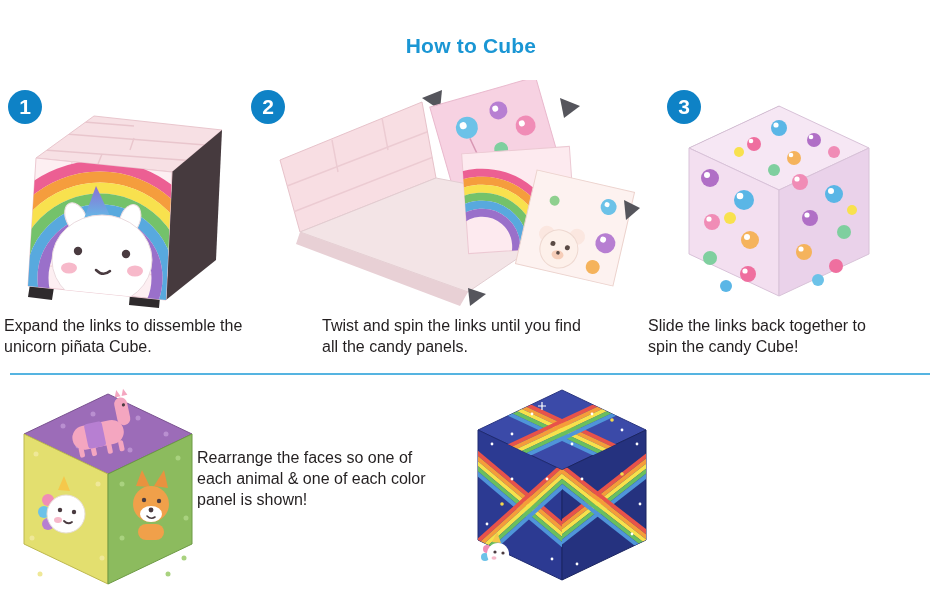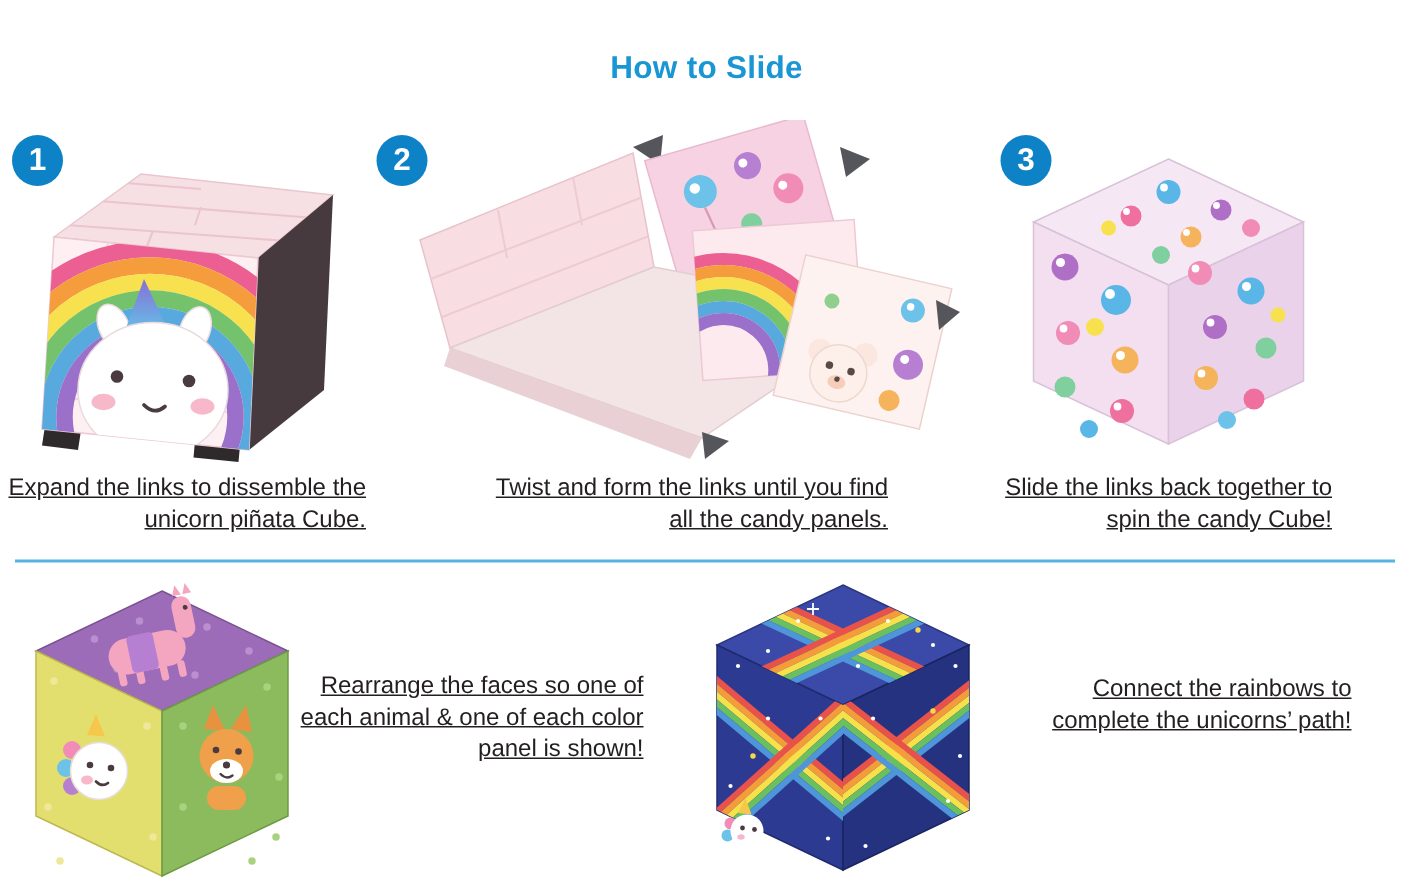--- a/index.html
+++ b/index.html
@@ -26,40 +26,39 @@
   .badge-1 { left:8px;   top:90px; }
   .badge-2 { left:251px; top:90px; }
   .badge-3 { left:667px; top:90px; }
   .art { position:absolute; }
   .art-1 { left:14px;  top:98px;  width:220px; height:210px; }
   .art-2 { left:272px; top:80px;  width:375px; height:235px; }
   .art-3 { left:682px; top:100px; width:198px; height:205px; }
   .art-4 { left:18px;  top:388px; width:182px; height:205px; }
   .art-5 { left:472px; top:384px; width:182px; height:205px; }
   .caption {
-    position:absolute; text-align:right; font-size:16px; line-height:1.3;
+    position:absolute; text-align:left; font-size:16px; line-height:1.3;
     color:var(--text-dark);
-    text-decoration:underline;
   }
   .cap-1 { left:4px;   top:316px; width:240px; }
   .cap-2 { left:322px; top:316px; width:270px; }
   .cap-3 { left:648px; top:316px; width:240px; }
   .cap-4 { left:197px; top:448px; width:232px; }
   .cap-5 { left:681px; top:450px; width:220px; }
   .divider {
     position:absolute; left:10px; top:373px; width:920px; height:2px;
     background:var(--divider-blue);
   }
 </style>
 </head>
 <body>
 
 <div class="page">
 
-  <h1 class="title">How to Slide</h1>
+  <h1 class="title">How to Cube</h1>
 
   <div class="badge badge-1">1</div>
   <div class="art art-1">
     <svg viewBox="0 0 220 210" width="220" height="210">
       <defs>
         <clipPath id="cube1-front">
             <polygon points="22,60 158,74 152,202 14,188"></polygon>
           </clipPath>
         <clipPath id="cube1-top">
             <polygon points="22,60 80,18 208,32 158,74"></polygon>
@@ -178,21 +177,21 @@
           <circle cx="-18" cy="20" r="2.5" fill="#5a4a45"></circle>
           <circle cx="-3" cy="21" r="2.5" fill="#5a4a45"></circle>
           <ellipse cx="-11" cy="30" rx="6" ry="4.5" fill="#f6cdb8"></ellipse>
           <circle cx="-11" cy="28" r="1.8" fill="#5a4a45"></circle>
         </g>
       </g>
       <polygon points="352,120 368,128 354,140" fill="#55555c"></polygon>
       <polygon points="196,208 214,214 198,226" fill="#55555c"></polygon>
     </svg>
   </div>
-  <p class="caption cap-2">Twist and form the links until you find all the candy panels.</p>
+  <p class="caption cap-2">Twist and spin the links until you find all the candy panels.</p>
 
   <div class="badge badge-3">3</div>
   <div class="art art-3">
     <svg viewBox="0 0 195 205" width="195" height="205">
       <polygon points="7,48 97,6 101,10 12,53" fill="#3a3136"></polygon>
       <polygon points="97,6 187,48 97,90 7,48" fill="#f6e7f4" stroke="#d8c2d8"></polygon>
       <polygon points="7,48 97,90 97,196 7,154" fill="#f3dff0" stroke="#d8c2d8"></polygon>
       <polygon points="97,90 187,48 187,154 97,196" fill="#ead2ea" stroke="#d8c2d8"></polygon>
       <g>
         <circle cx="97" cy="28" r="8" fill="#5ab6e6"></circle>
@@ -397,15 +396,14 @@
         <circle cx="15" cy="165" r="4" fill="#f08cb6"></circle>
         <circle cx="13" cy="173" r="4" fill="#6cc2e8"></circle>
         <circle cx="26" cy="170" r="11" fill="#fff"></circle>
         <circle cx="23" cy="168" r="1.6" fill="#4a3b40"></circle>
         <circle cx="31" cy="169" r="1.6" fill="#4a3b40"></circle>
         <ellipse cx="22" cy="174" rx="2.5" ry="1.8" fill="#f7b9ca"></ellipse>
       </g>
     </svg>
   </div>
 
-  <p class="caption cap-5">Connect the rainbows to complete the unicorns’ path!</p>
 
 </div>
 
 </body></html>

